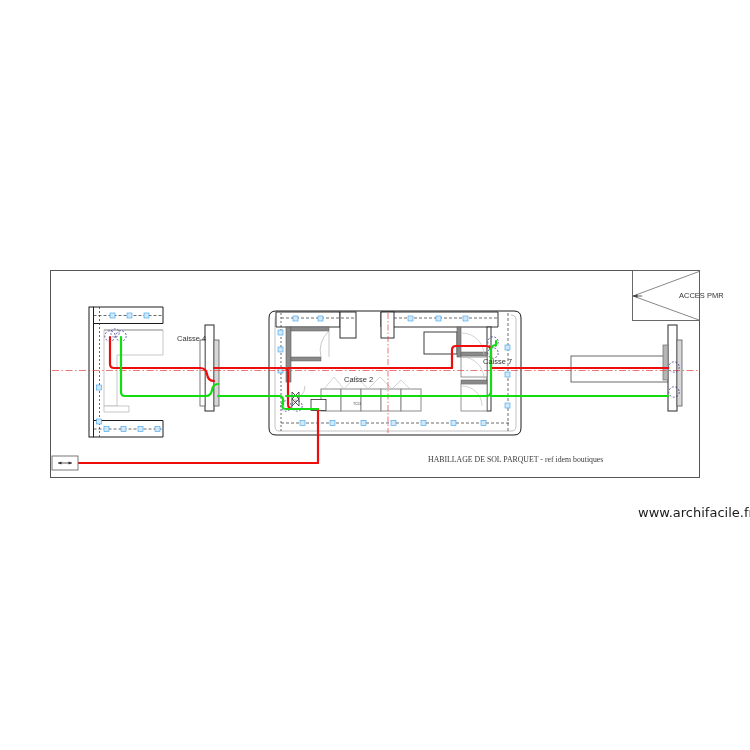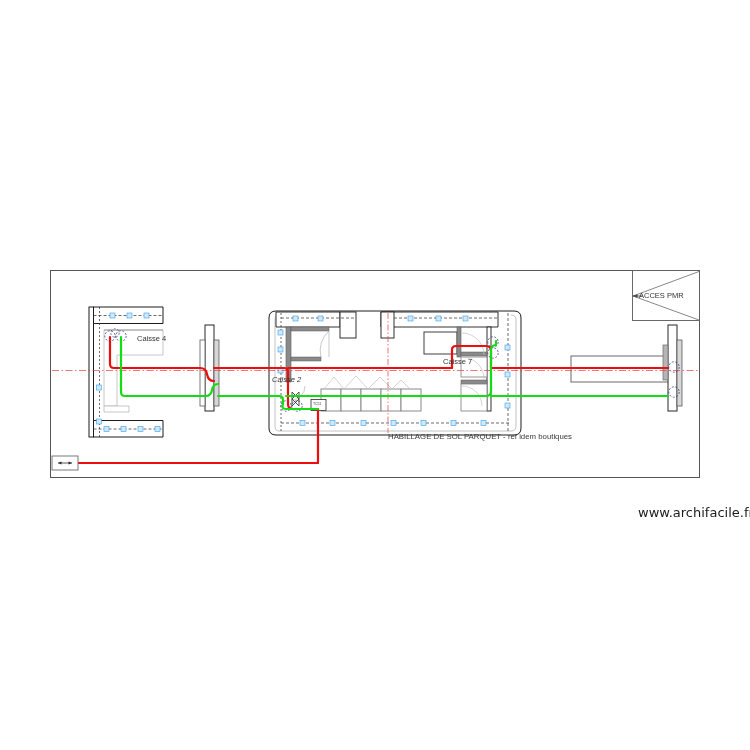--- a/index.html
+++ b/index.html
@@ -25,20 +25,21 @@
     width: 750px;
     height: 750px;
     display: block;
   }
   .lbl {
     position: absolute;
     font-family: "Liberation Sans", sans-serif;
     color: #2b2b2b;
     white-space: nowrap;
     user-select: none;
+    padding-left: 40px;
   }
   .lbl-caisse { font-size: 7.5px; color: #333; }
   .lbl-note   { font-size: 7.8px; color: #3a3a3a; }
   .lbl-pmr    { font-size: 7.5px; color: #333; }
   .lbl-tiny   { font-size: 3.6px; color: #444; letter-spacing: -0.2px; }
   .watermark  {
     position: absolute;
     font-size: 13px;
     color: #1a1a1a;
     font-family: "DejaVu Sans", sans-serif;
@@ -274,25 +275,25 @@
     <rect x="52" y="456" width="26" height="14" fill="#ffffff" stroke="#6a6a6a" stroke-width="0.9"></rect>
     <line x1="58" y1="463" x2="72" y2="463" stroke="#2b2b2b" stroke-width="0.8"></line>
     <polygon points="58,463 61.5,461.5 61.5,464.5" fill="#2b2b2b"></polygon>
     <polygon points="72,463 68.5,461.5 68.5,464.5" fill="#2b2b2b"></polygon>
   </g>
 
 </svg>
 
 <div class="lbl lbl-caisse" style="left:137px; top:334px;">Caisse 4</div>
 
-<div class="lbl lbl-caisse" style="left:272px; top:375px;font-style:italic;">Caisse 2</div>
+<div class="lbl lbl-caisse" style="left:304px; top:375px;">Caisse 2</div>
 
 <div class="lbl lbl-caisse" style="left:443px; top:357px;">Caisse 7</div>
 
 <div class="lbl lbl-pmr" style="left:639px; top:291px;">ACCES PMR</div>
 
-<div class="lbl lbl-note" style="left:388px; top:432px;">HABILLAGE DE SOL PARQUET - ref idem boutiques</div>
+<div class="lbl lbl-note" style="left:388px; top:455px;font-family:Liberation Serif, serif;">HABILLAGE DE SOL PARQUET - ref idem boutiques</div>
 
 <div class="lbl lbl-tiny" style="left:313px; top:402px;">TC51</div>
 
 <div class="watermark" style="left:638px; top:505px;">www.archifacile.fr</div>
 
 </div>
 
 </body></html>

